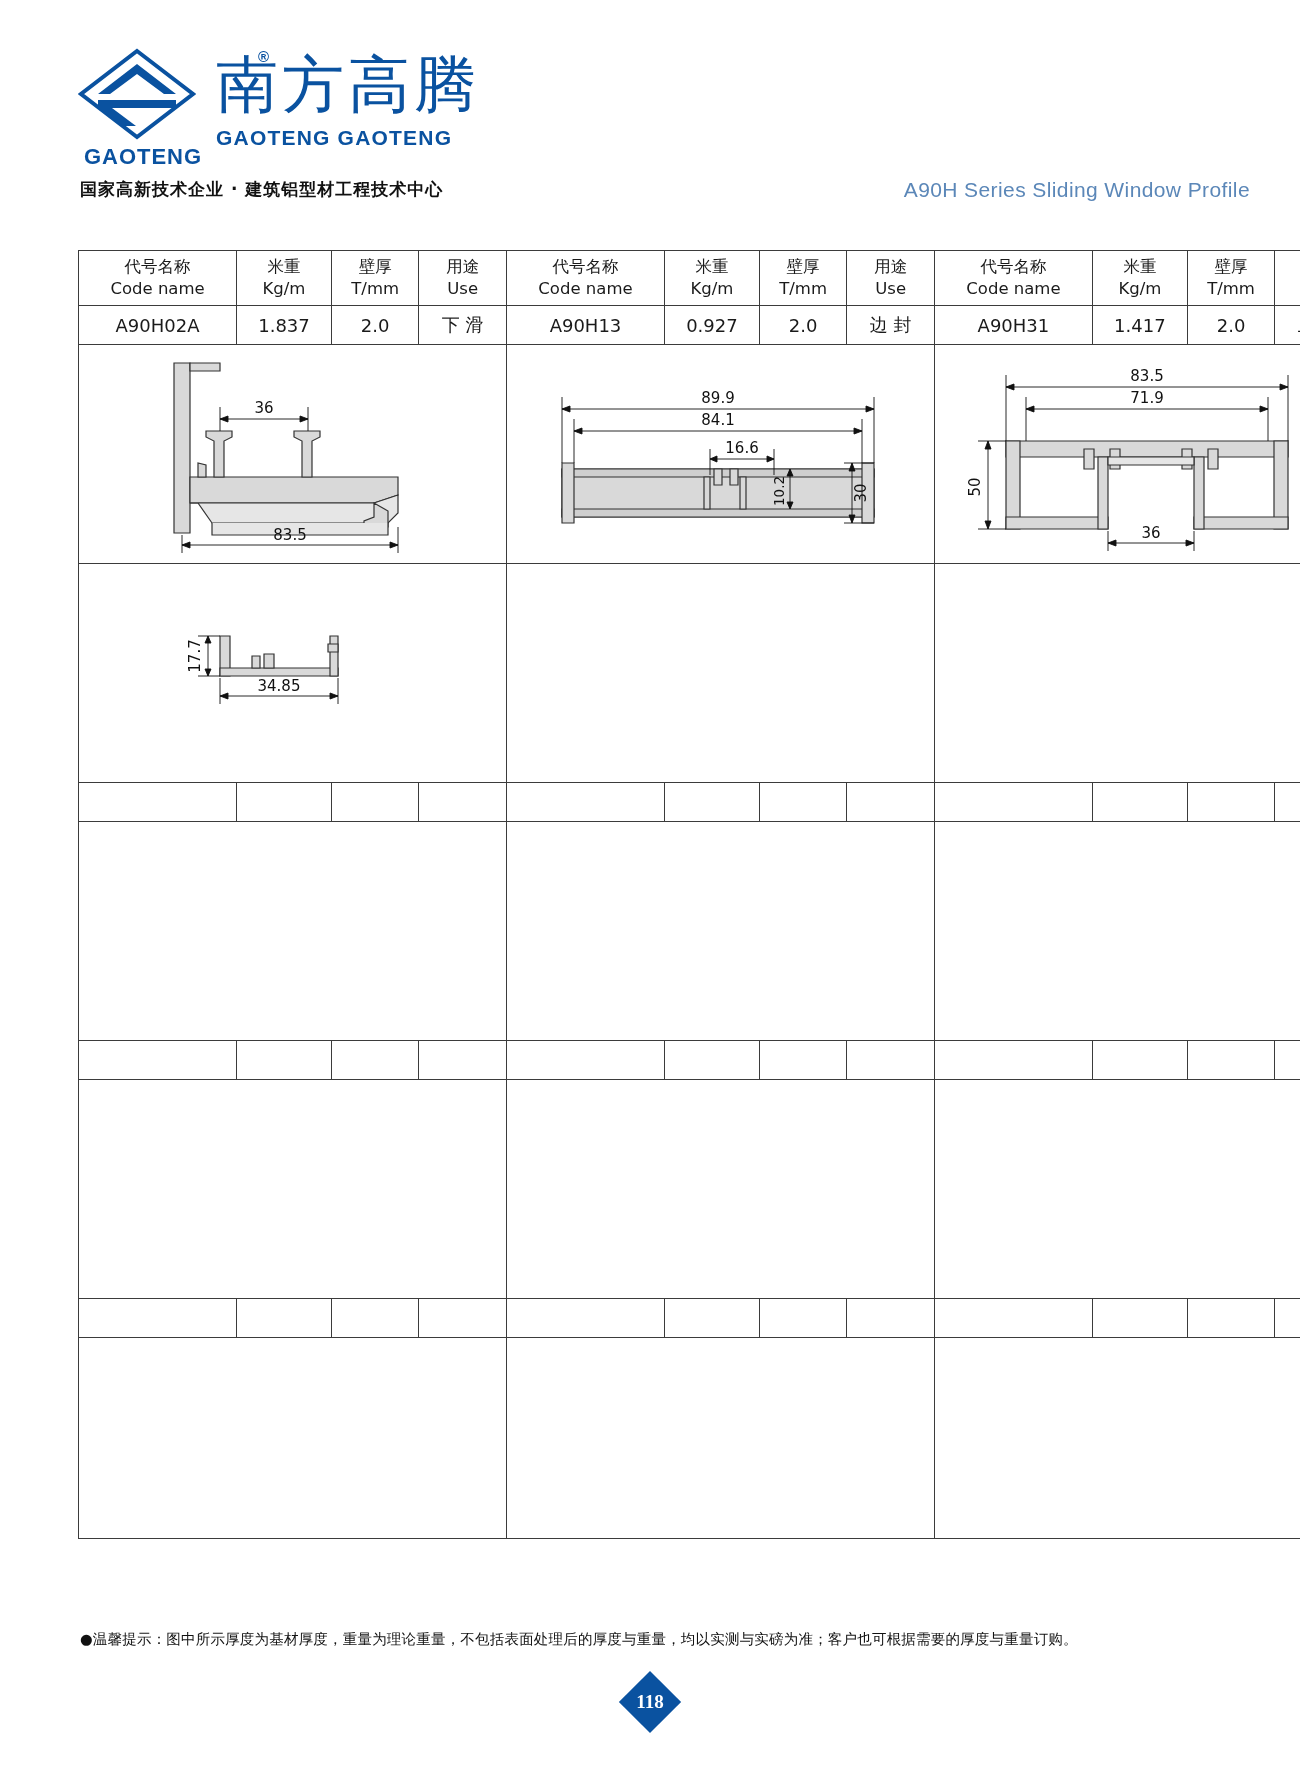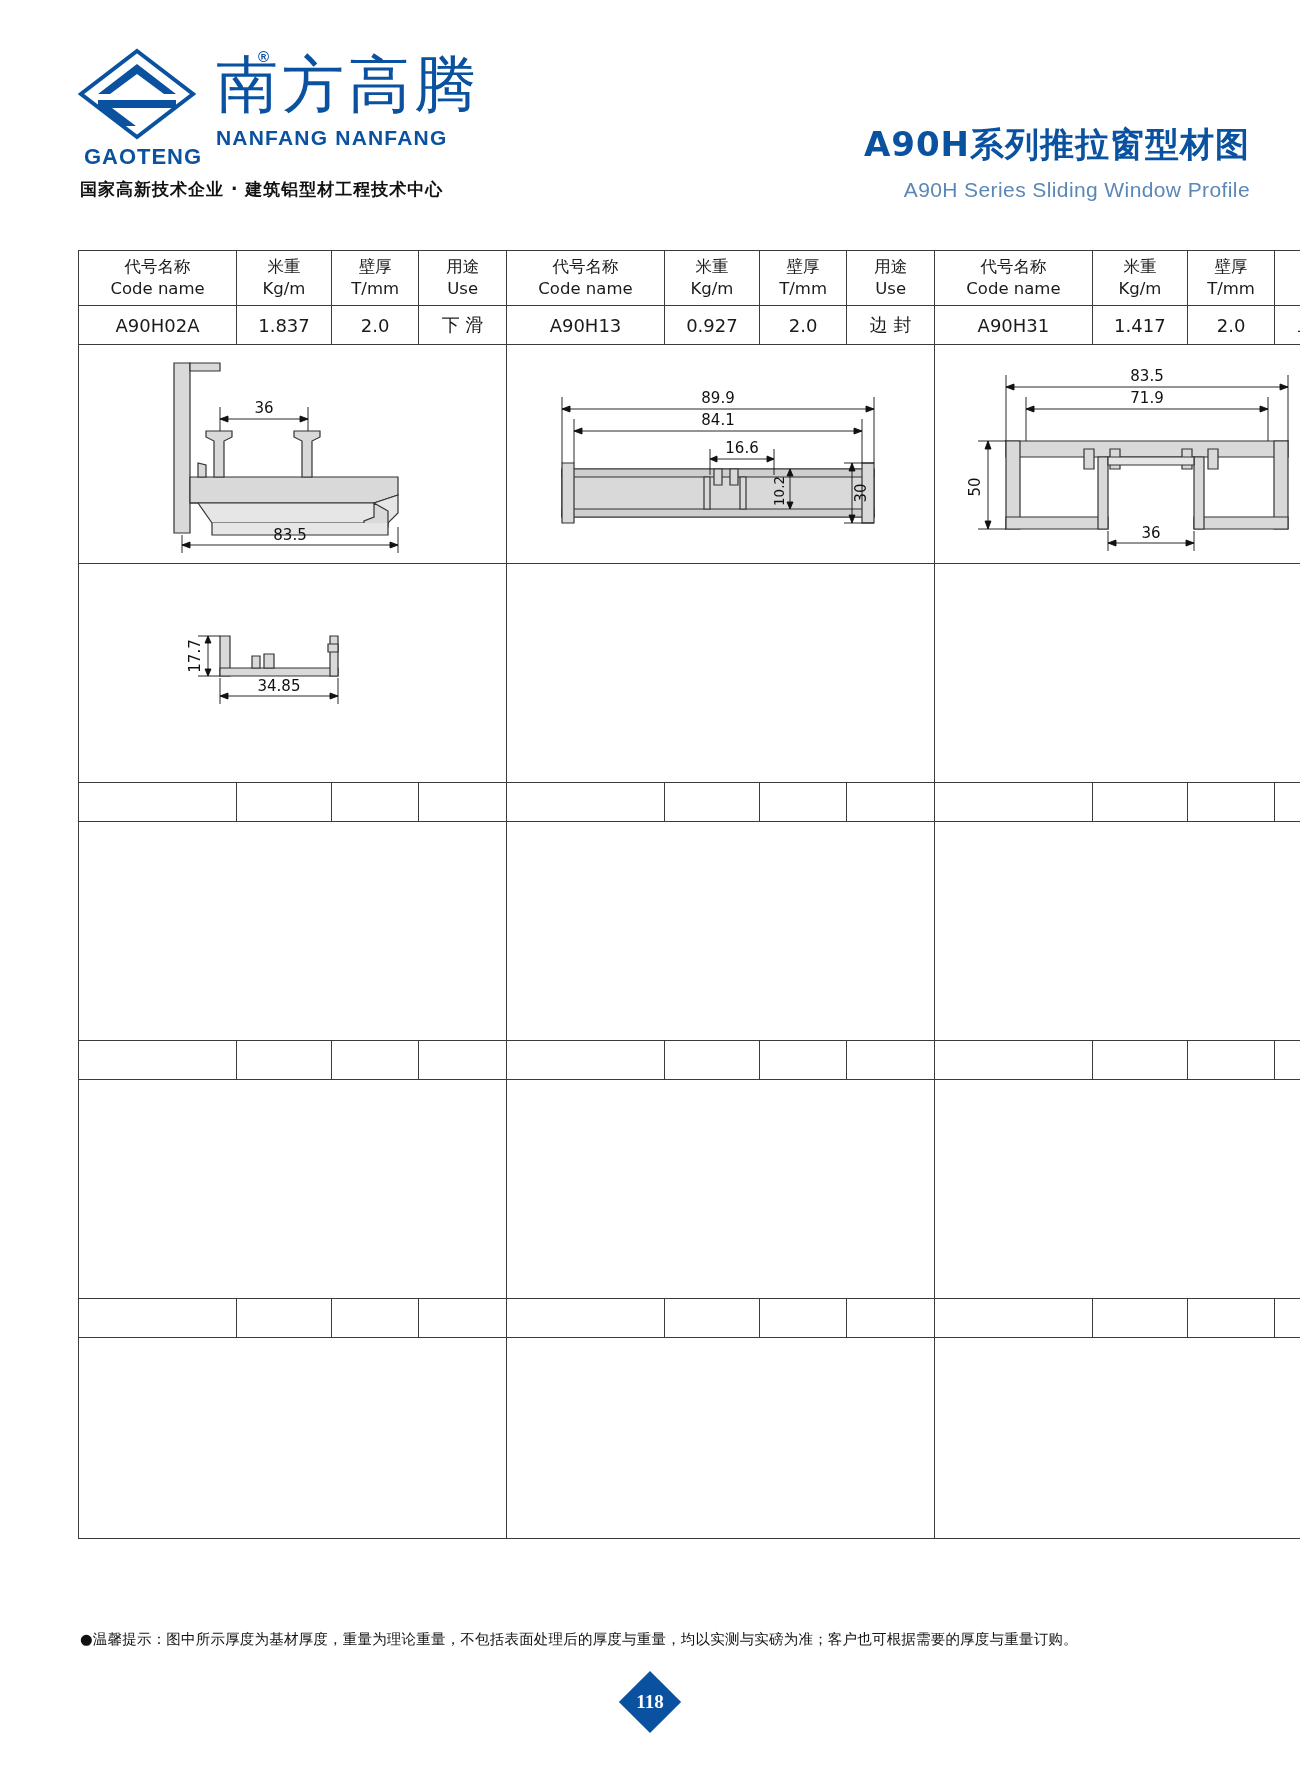--- a/index.html
+++ b/index.html
@@ -115,28 +115,27 @@
     <div class="logo-wrap">
       <div class="logo-mark">
         <svg width="118" height="92" viewBox="0 0 118 92">
           <polygon points="59,3 115,46 59,89 3,46" fill="none" stroke="#0a52a0" stroke-width="4"></polygon>
           <path d="M20 46 L59 16 L98 46 L86 46 L59 26 L32 46 Z" fill="#0a52a0"></path>
           <path d="M20 52 L98 52 L98 60 L34 60 L58 78 L44 78 L20 60 Z" fill="#0a52a0"></path>
         </svg>
       </div>
       <div class="logo-latin">GAOTENG</div>
       <div class="logo-cn">南方高腾</div>
-      <div class="logo-cn-sub">NANFANG NANFANG</div>
+      <div class="logo-cn-sub">GAOTENG GAOTENG</div>
     </div>
 
     <div style="position:absolute;left:258px;top:48px;font-size:15px;color:#0a52a0;font-weight:bold;">®</div>
 
     <div class="tagline">国家高新技术企业 · 建筑铝型材工程技术中心</div>
 
-    <div class="title-cn">A90H系列推拉窗型材图</div>
     <div class="title-en">A90H Series Sliding Window Profile</div>
   </div>
 
   <table class="tbl">
     <colgroup>
       <col class="c-code">
         <col class="c-kg">
         <col class="c-t">
         <col class="c-use">
       <col class="c-code">

